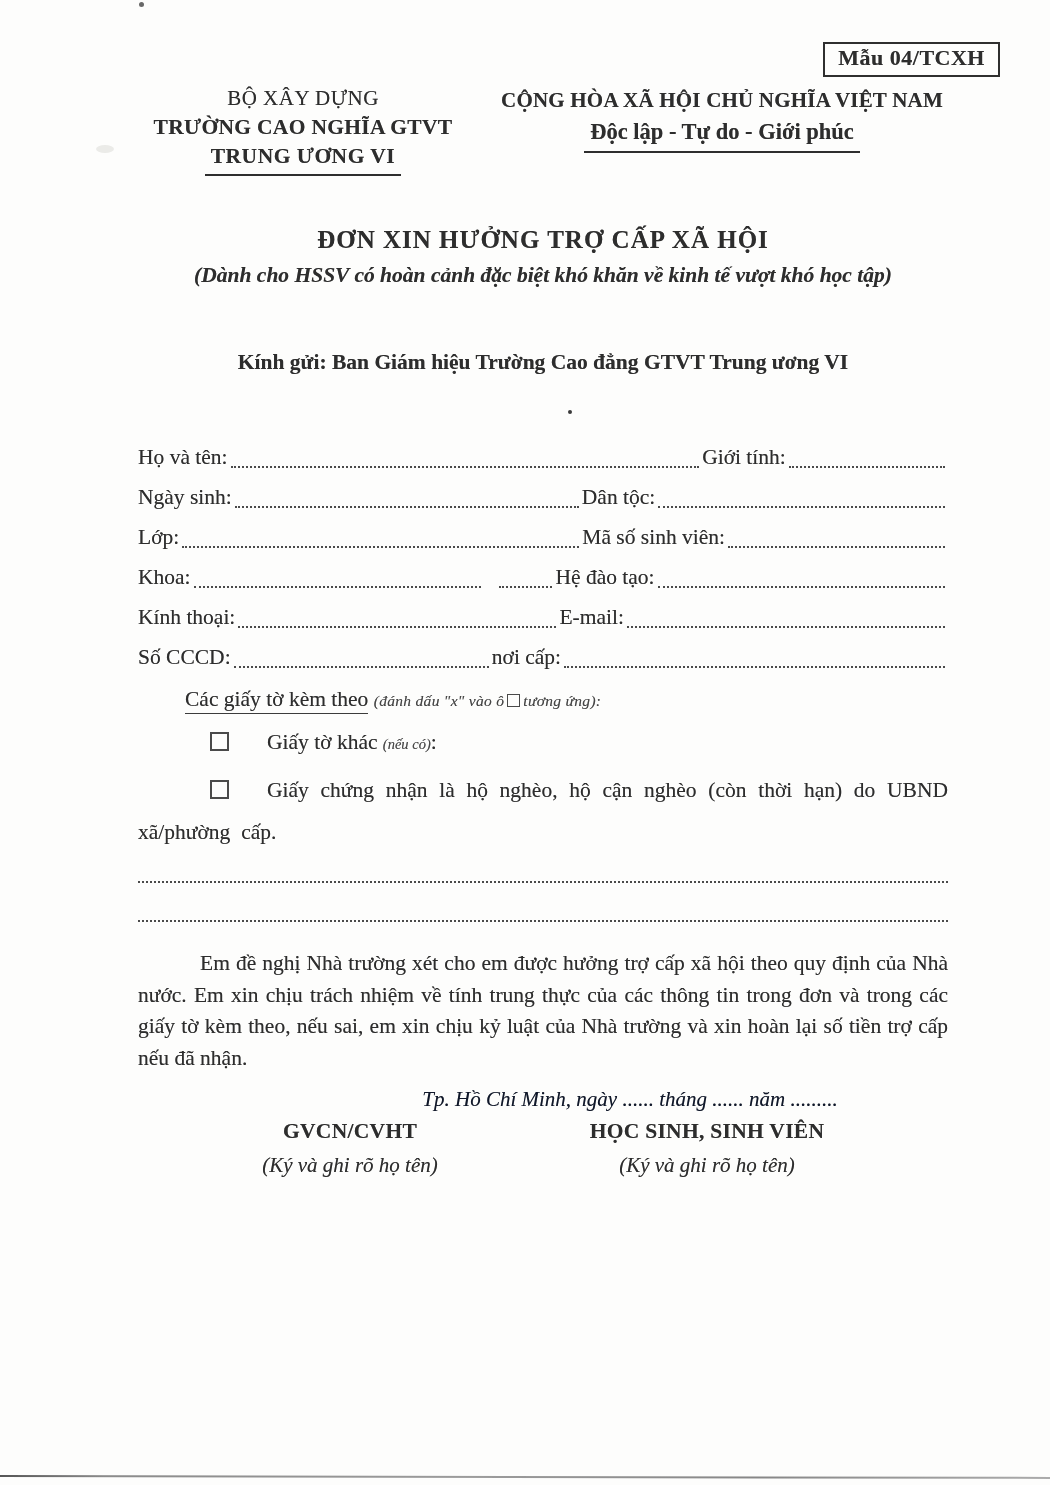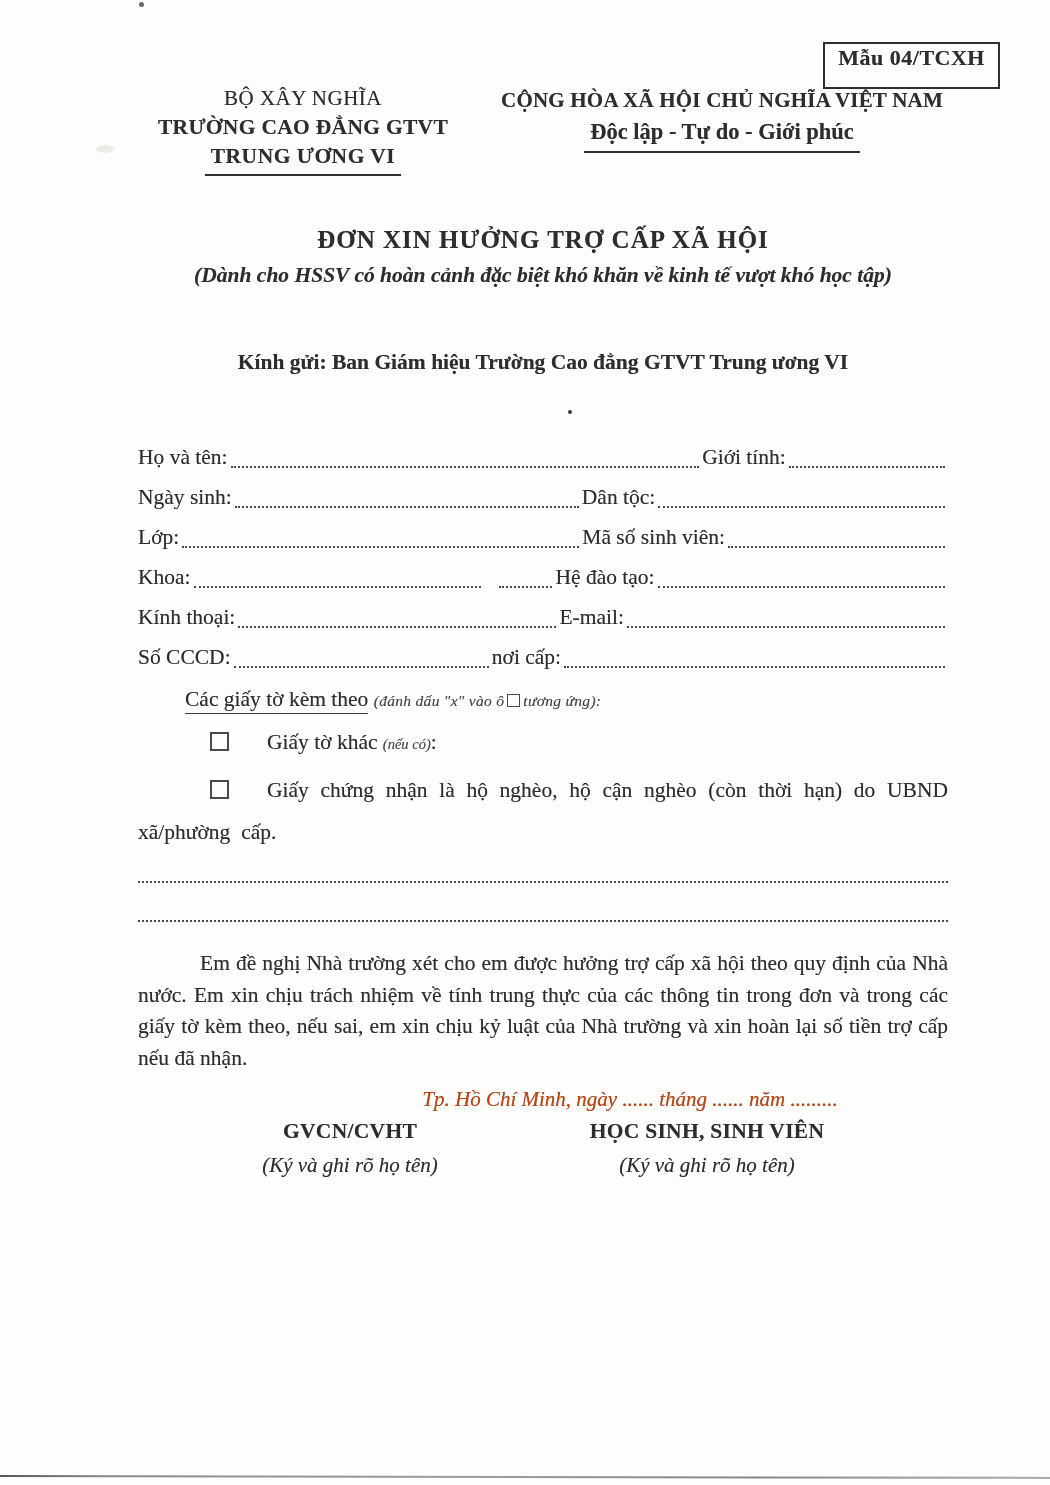--- a/index.html
+++ b/index.html
@@ -6,21 +6,21 @@
   .page{
     position:relative;width:1050px;height:1485px;background:#fdfdfc;
     font-family:"Liberation Serif","DejaVu Serif",serif;color:#2d2d2d;
     overflow:hidden;text-shadow:0 0 .5px rgba(70,70,70,.55);
   }
   .content{position:absolute;left:138px;top:0;width:810px;}
 
   
   .form-code-box{
     position:absolute;top:42px;right:50px;border:2.5px solid #2f2f2f;
-    padding:1px 13px 16px;font-size:22px;font-weight:700;letter-spacing:.5px;background:#fdfdfc;
+    padding:1px 13px 4px;font-size:22px;font-weight:700;letter-spacing:.5px;background:#fdfdfc;
   }
 
   
   .header{display:flex;padding-top:84px;}
   .hdr-left{width:330px;text-align:center;line-height:29px;}
   .h-l1{font-size:21px;letter-spacing:.5px;}
   .h-l2{font-size:21.5px;font-weight:700;letter-spacing:.3px;}
   .h-l3{font-size:21.5px;font-weight:700;letter-spacing:.5px;}
   .hdr-right{flex:1;text-align:center;transform:translateX(14px);line-height:32px;}
   .h-r1{font-size:21px;font-weight:700;letter-spacing:.2px;}
@@ -58,21 +58,21 @@
   .tiny-note{font-size:14.5px;font-style:italic;color:#4a4a4a;}
 
   .dotline{border-bottom:2.6px dotted #4a4a4a;height:0;}
   .dotline-1{margin-top:28px;}
   .dotline-2{margin-top:37px;}
 
   
   .declaration{margin:26px 0 0;font-size:21.5px;line-height:31.5px;text-align:justify;text-indent:62px;}
 
   
-  .dateline{margin-top:13px;margin-left:232px;width:520px;text-align:center;font-style:italic;font-size:21px;color:#c2410c;}
+  .dateline{margin-top:13px;margin-left:232px;width:520px;text-align:center;font-style:italic;font-size:21px;color:#0f172a;}
   .sigs{display:flex;margin-top:7px;}
   .sig-left{width:424px;text-align:center;}
   .sig-right{width:290px;text-align:center;}
   .sig-title{font-size:21.5px;font-weight:700;letter-spacing:.3px;}
   .sig-note{font-size:21px;font-style:italic;margin-top:9px;}
 
   
   .speck1{position:absolute;left:139px;top:2px;width:5px;height:5px;background:#4e4e4e;border-radius:50%;opacity:.85;}
   .speck2{position:absolute;left:568px;top:410px;width:4px;height:4px;background:#3a3a3a;border-radius:50%;}
   .smudge{position:absolute;left:96px;top:145px;width:18px;height:8px;background:#ebebe8;border-radius:50%;}
@@ -88,22 +88,22 @@
 <div class="page">
 
   <div class="form-code-box">
     <span>Mẫu 04/TCXH</span>
   </div>
 
   <div class="content">
 
     <div class="header">
       <div class="hdr-left">
-        <div class="h-l1">BỘ XÂY NGHĨA</div>
-        <div class="h-l2">TRƯỜNG CAO ĐẲNG GTVT</div>
+        <div class="h-l1">BỘ XÂY DỰNG</div>
+        <div class="h-l2">TRƯỜNG CAO NGHĨA GTVT</div>
         <div class="h-l3"><span class="u">TRUNG ƯƠNG VI</span></div>
       </div>
       <div class="hdr-right">
         <div class="h-r1">CỘNG HÒA XÃ HỘI CHỦ NGHĨA VIỆT NAM</div>
         <div class="h-r2"><span class="u">Độc lập - Tự do - Giới phúc</span></div>
       </div>
     </div>
 
     <h1 class="title">ĐƠN XIN HƯỞNG TRỢ CẤP XÃ HỘI</h1>
     <div class="subtitle">(Dành cho HSSV có hoàn cảnh đặc biệt khó khăn về kinh tế vượt khó học tập)</div>

